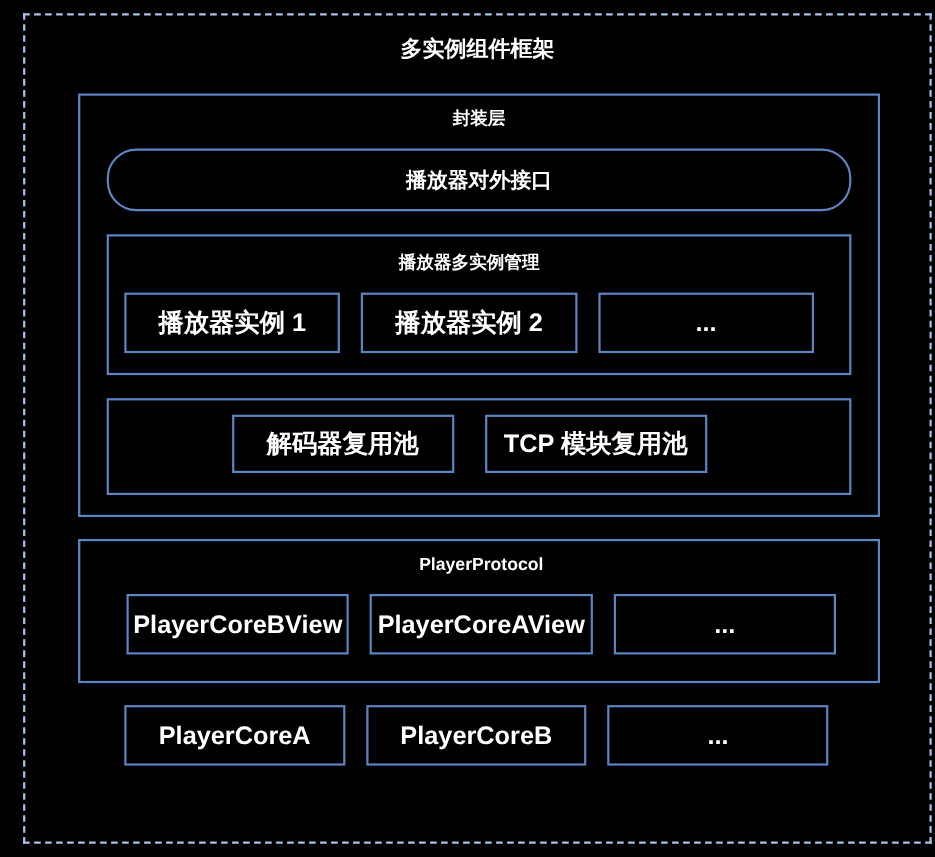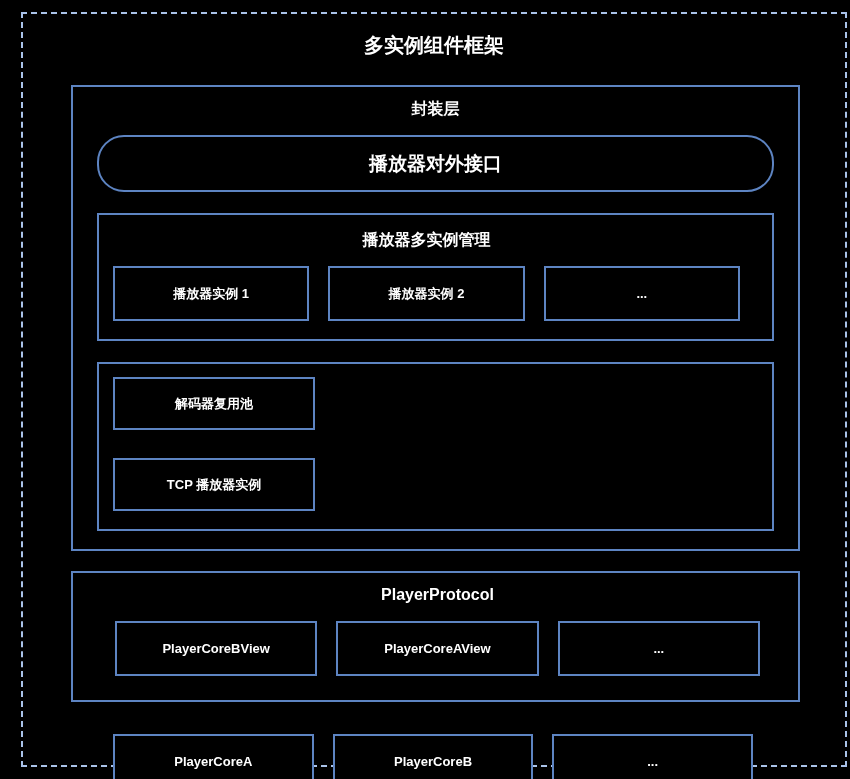--- a/index.html
+++ b/index.html
@@ -59,33 +59,32 @@
     display: flex;
     gap: 19px;
   }
   .row .cell { flex: 1; }
   .cell {
     height: 55px;
     border: 2px solid #5d84c2;
     display: flex;
     align-items: center;
     justify-content: center;
-    font-size: 13px;
+    font-size: 23px;
     font-weight: 700;
     background: #000;
   }
   .row-centered {
     display: flex;
     justify-content: center;
     gap: 28px;
-    flex-direction: column;
   }
   .row-centered .cell { width: 202px; height: 53px; }
   .protocol {
-    margin: 20px 45px 16px 48px;
+    margin: 20px 45px 4px 48px;
     padding: 10px 38px 24px 42px;
   }
   .bottom-row {
     margin: 16px 92px 0 90px;
   }
 </style>
 </head>
 <body>
 
 <div class="frame">
@@ -102,21 +101,21 @@
       <div class="row">
         <div class="cell">播放器实例 1</div>
         <div class="cell">播放器实例 2</div>
         <div class="cell">...</div>
       </div>
     </div>
 
     <div class="solid-box group">
       <div class="row-centered">
         <div class="cell">解码器复用池</div>
-        <div class="cell">TCP 播放器实例</div>
+        <div class="cell">TCP 模块复用池</div>
       </div>
     </div>
   </div>
 
   <div class="solid-box protocol">
     <div class="box-title">PlayerProtocol</div>
     <div class="row">
       <div class="cell">PlayerCoreBView</div>
       <div class="cell">PlayerCoreAView</div>
       <div class="cell">...</div>

